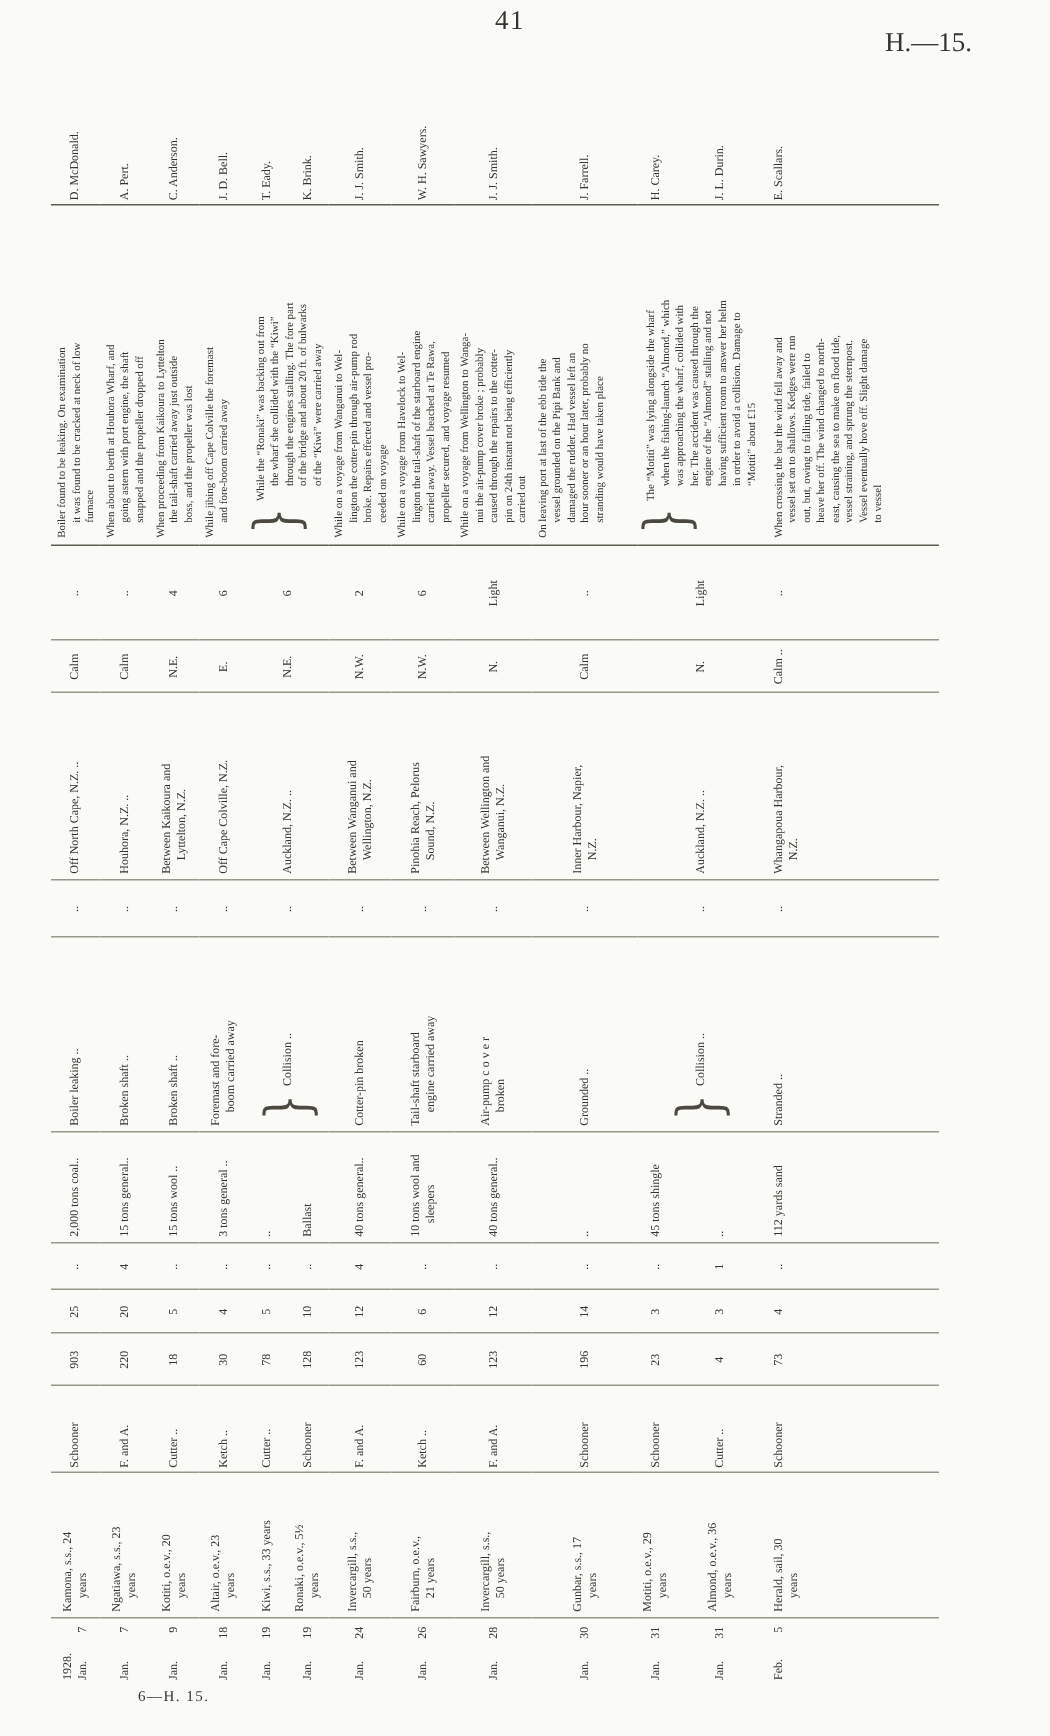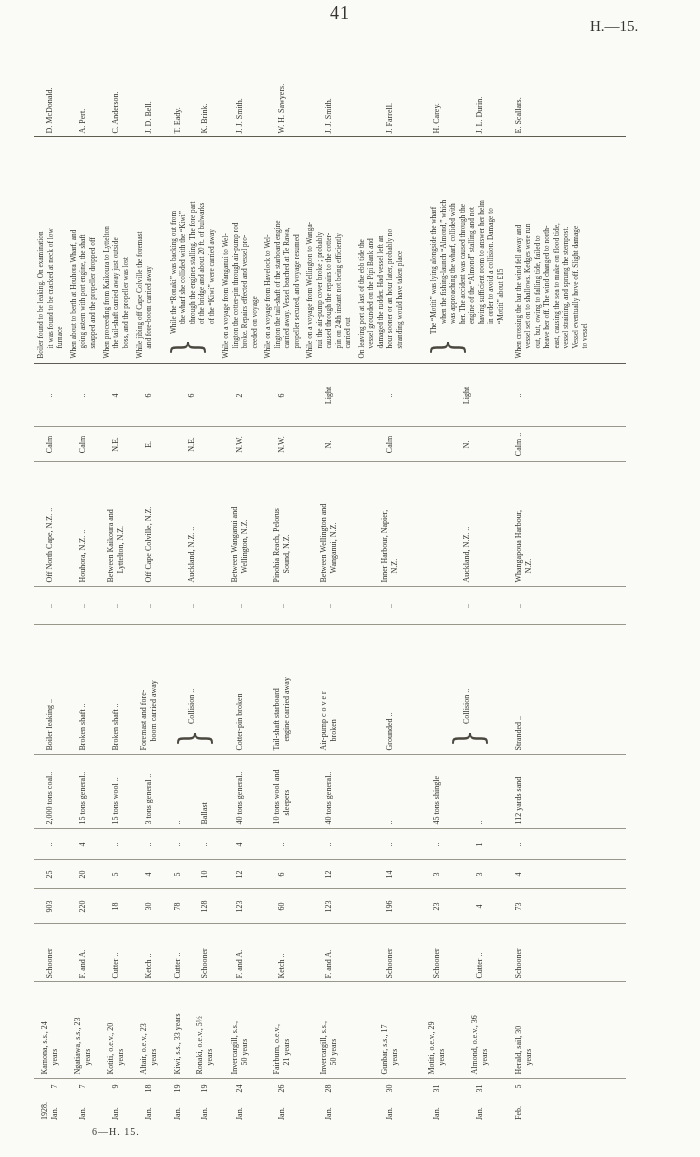--- a/index.html
+++ b/index.html
@@ -1,19 +1,19 @@
 <!DOCTYPE html>
 <html><head>
 <meta charset="utf-8">
 <style>
   html,body{margin:0;padding:0;}
   body{width:700px;height:1157px;position:relative;background:#fafaf7;
        font-family:"Liberation Serif", serif;color:#35342e;overflow:hidden;}
   .pageno{position:absolute;top:3px;left:330px;font-size:18px;letter-spacing:1px;}
-  .docref{position:absolute;top:18px;left:590px;font-size:15px;}
+  .docref{position:absolute;top:18px;left:590px;font-size:18px;}
   .sig{position:absolute;top:1126px;left:92px;font-size:10px;letter-spacing:1px;}
   .rotwrap{position:absolute;left:34px;top:52px;width:578px;height:1073px;}
   .rt{transform-origin:0 0;transform:rotate(-90deg) translateX(-1073px);}
   table.cas{border-collapse:collapse;table-layout:fixed;width:1073px;}
   td{border-right:1px solid #99968a;vertical-align:middle;font-size:8px;line-height:10px;
      padding:1px 3px;overflow:visible;}
   td:last-child{border-right:none;}
   td.bfind{border-right:1.2px solid #5f5d52;}
   .c{text-align:center;}
   .ml{white-space:pre-line;padding-left:13px;text-indent:-9px;}

